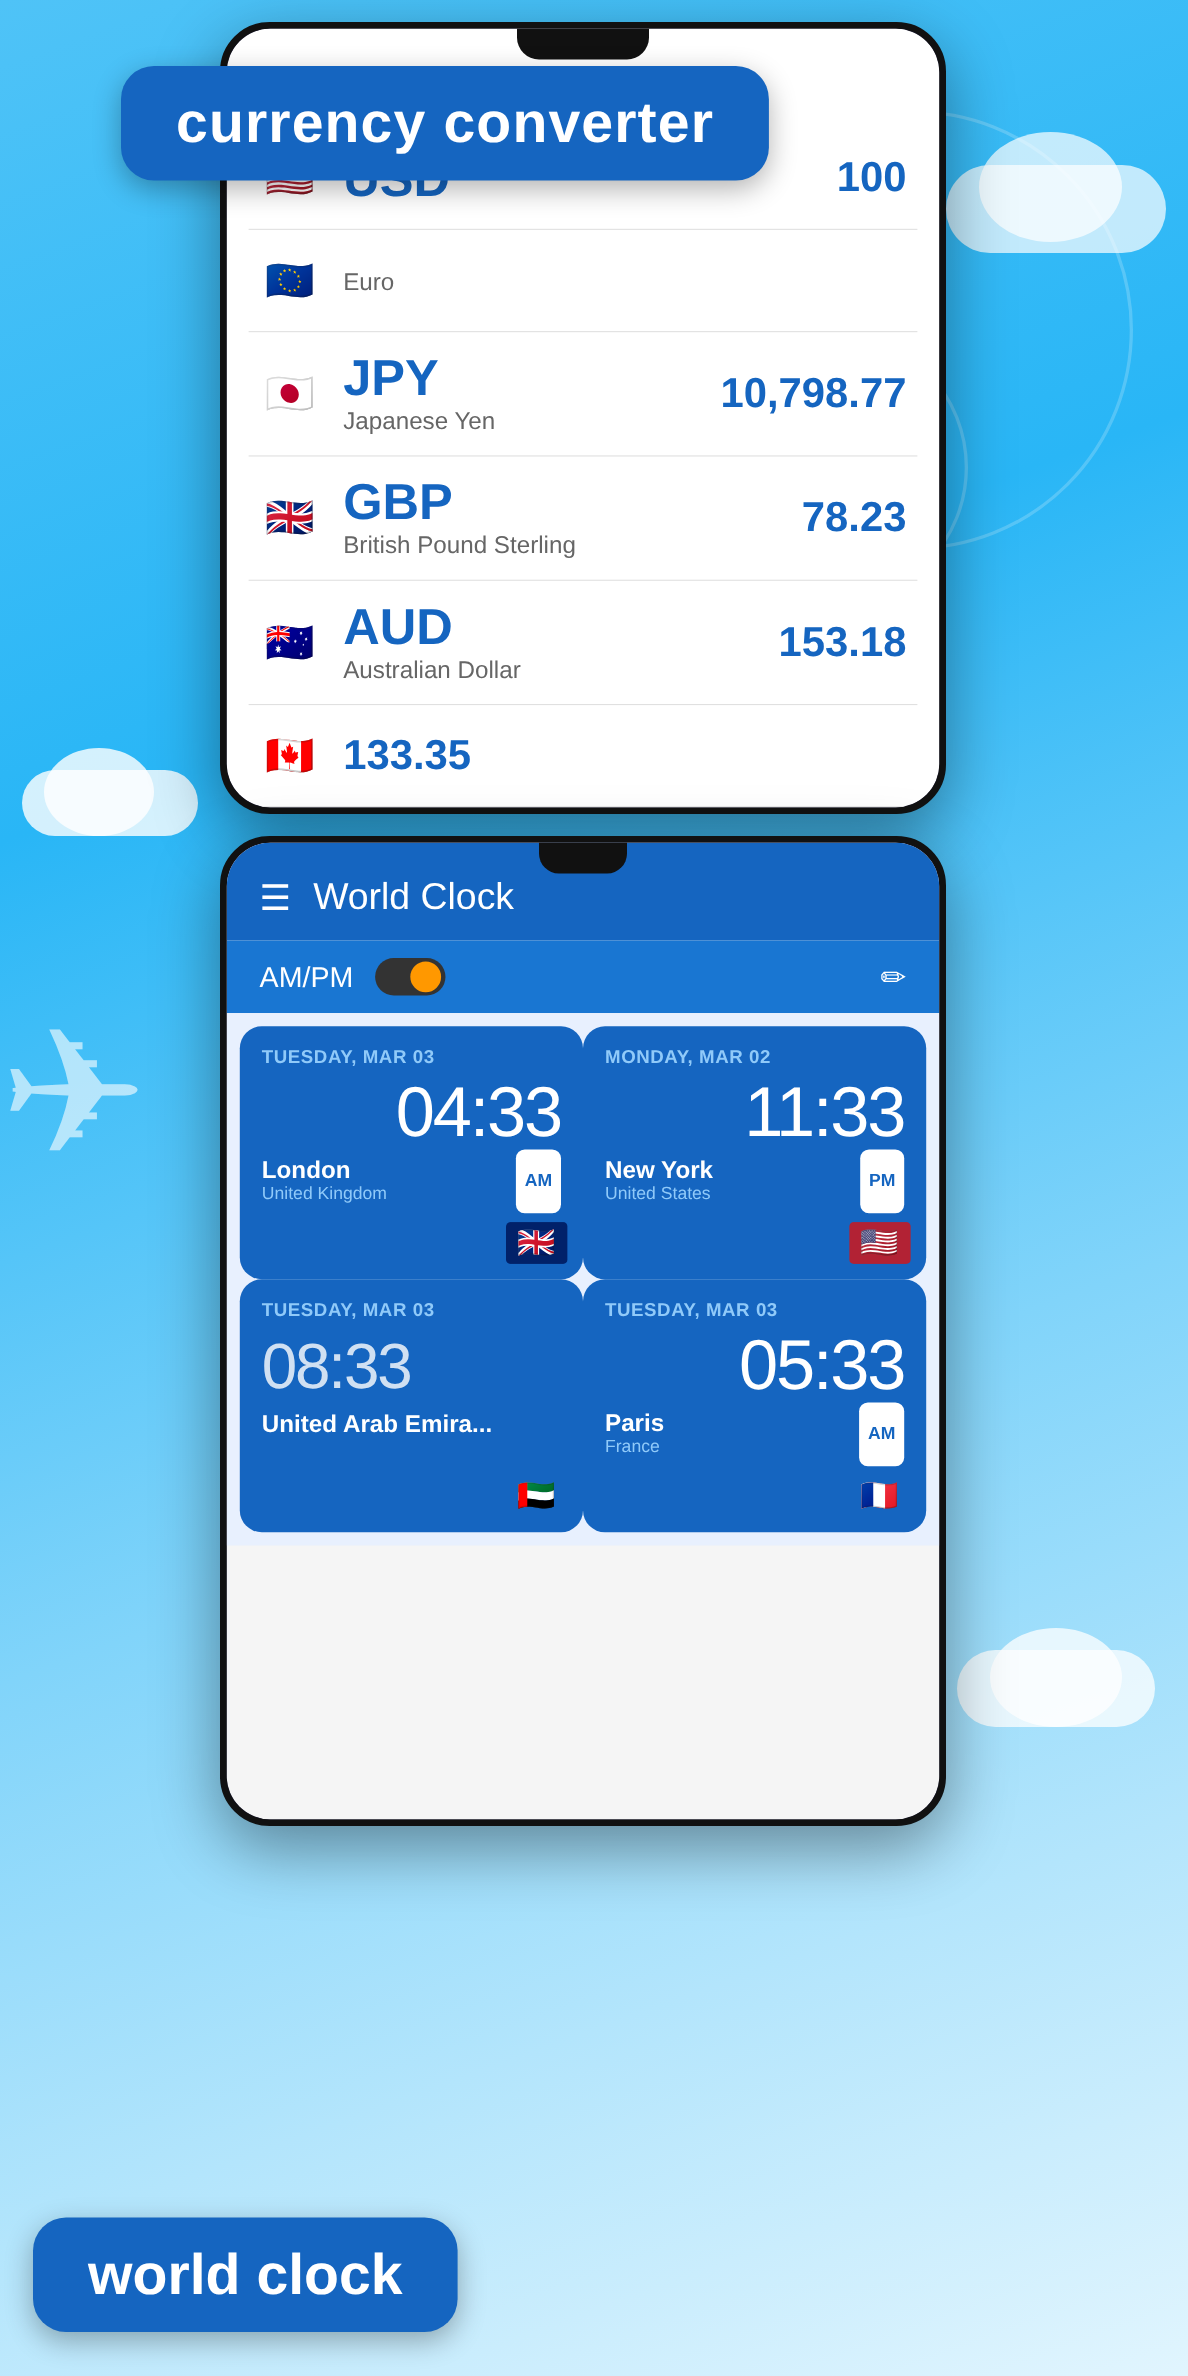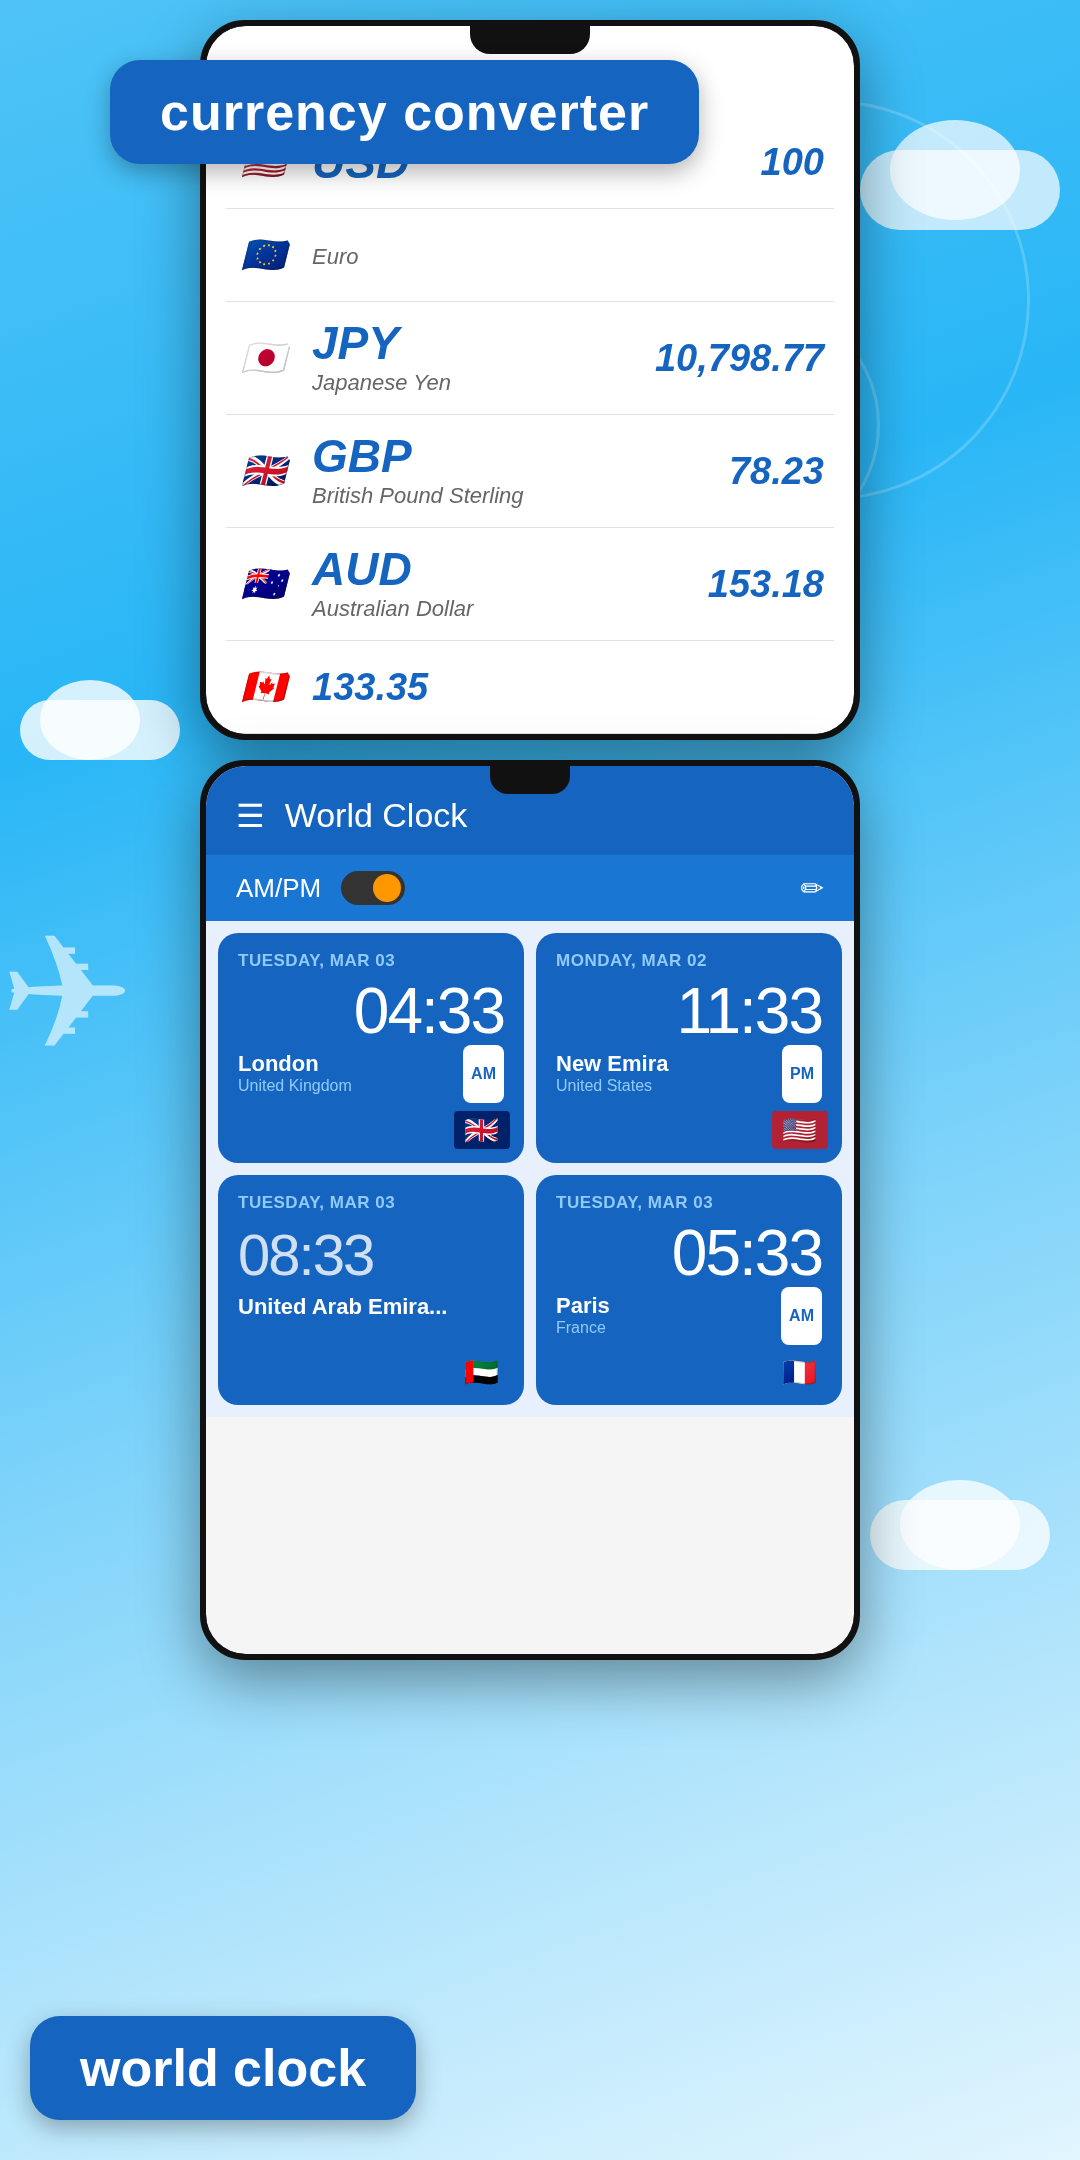--- a/index.html
+++ b/index.html
@@ -43,21 +43,20 @@
       z-index: 10;
     }
 
     .phone-top .screen {
       width: 100%;
       height: 100%;
       background: white;
       border-radius: 40px;
       overflow: hidden;
       padding-top: 30px;
-      font-style: italic;
     }
 
     .currency-header-label {
       position: absolute;
       top: 60px;
       left: 110px;
       z-index: 20;
       background: #1565c0;
       border-radius: 30px;
       padding: 22px 50px;
@@ -208,21 +207,20 @@
     .wc-edit-icon {
       color: white;
       font-size: 28px;
       margin-left: auto;
     }
 
     
     .wc-grid {
       display: grid;
       grid-template-columns: 1fr 1fr;
-      gap: 12px;
       padding: 12px;
       background: #e8f0fe;
     }
 
     .wc-card {
       background: #1565c0;
       border-radius: 20px;
       padding: 18px 20px 16px 20px;
       color: white;
       position: relative;
@@ -488,21 +486,21 @@
         <div class="wc-card-country">United Kingdom</div>
         <div class="wc-card-flag">
           <div class="uk-flag"></div>
         </div>
       </div>
 
       <div class="wc-card">
         <div class="wc-card-date">MONDAY, MAR 02</div>
         <div class="wc-card-time">11:33</div>
         <div class="wc-card-ampm">PM</div>
-        <div class="wc-card-city">New Emira</div>
+        <div class="wc-card-city">New York</div>
         <div class="wc-card-country">United States</div>
         <div class="wc-card-flag">
           <div class="us-flag"></div>
         </div>
       </div>
 
       <div class="wc-card">
         <div class="wc-card-date">TUESDAY, MAR 03</div>
         <div class="wc-card-partial">08:33</div>
         <div class="wc-card-city">United Arab Emira...</div>

